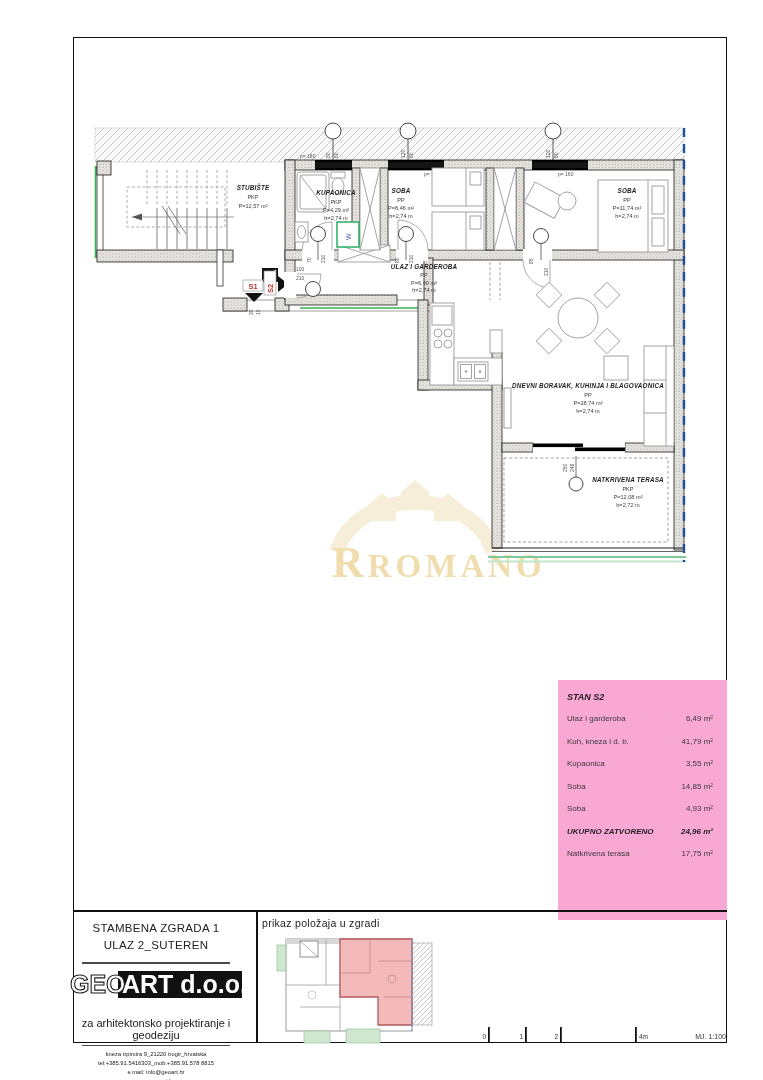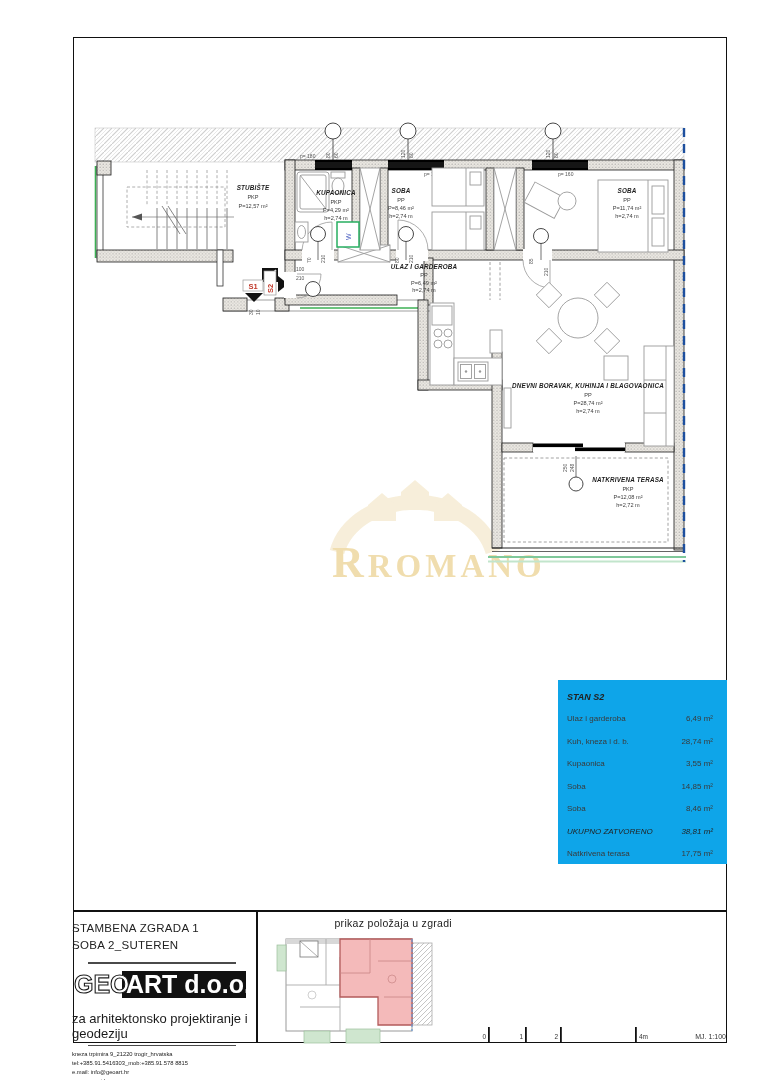--- a/index.html
+++ b/index.html
@@ -17,36 +17,36 @@
   .dimt{font-size:5px;fill:#555}
   .pdimt{font-size:5px;fill:#555}
   .rname{font-size:6.3px;font-weight:bold;font-style:italic;fill:#1d1d1d;text-anchor:middle;letter-spacing:.2px}
   .rsub{font-size:5.6px;fill:#3d3d3d;text-anchor:middle}
   .dash{stroke:#8a8a8a;stroke-width:0.8;fill:none;stroke-dasharray:3,2.2}
   .gline{stroke:#3cb054;stroke-width:1.6}
   .stair{stroke:#666;stroke-width:0.8}
   .staird{stroke:#9a9a9a;stroke-width:0.8;stroke-dasharray:3,2.2}
 
   
-  .area-table{position:absolute;left:558px;top:680px;width:169px;height:184px;background:#0ea5e9;padding:12px 14px 0 9px;color:#333}
+  .area-table{position:absolute;left:558px;top:680px;width:169px;height:240px;background:#f9a8d4;padding:12px 14px 0 9px;color:#333}
   .t-title{font-weight:bold;font-style:italic;font-size:9px;color:#222;margin-bottom:12px}
   .t-row{display:flex;justify-content:space-between;font-size:8px;margin-bottom:13.5px;color:#3a3a3a}
-  .t-row.total{font-weight:normal;font-style:italic;color:#222}
+  .t-row.total{font-weight:bold;font-style:italic;color:#222}
 
   
   .strip-top{position:absolute;left:73px;top:910px;width:654px;height:1.5px;background:#111}
   .strip-divider{position:absolute;left:256px;top:911px;width:1.5px;height:131px;background:#111}
-  .title-block{position:absolute;left:72px;top:911px;width:180px;height:131px;text-align:left}
+  .title-block{position:absolute;left:66px;top:911px;width:180px;height:131px;text-align:center}
   .tb-project{margin-top:9px;font-size:11.5px;line-height:1.5;color:#222;letter-spacing:.3px}
   .tb-rule{height:2px;background:#4a4a4a;margin:7px 16px 5px 16px}
   .tb-rule2{height:1.5px;background:#4a4a4a;margin:4px 16px 4px 16px}
-  .tb-tagline{font-size:13px;color:#1a1a1a;margin-top:7px}
+  .tb-tagline{font-size:11px;color:#1a1a1a;margin-top:13px}
   .tb-contact{font-size:5.8px;line-height:1.55;color:#222;margin-top:2px}
   .minimap{position:absolute;left:262px;top:911px;width:190px;height:131px}
-  .mm-title{font-size:10.5px;color:#222;text-align:right;margin-top:6px;letter-spacing:.3px}
+  .mm-title{font-size:10.5px;color:#222;text-align:left;margin-top:6px;letter-spacing:.3px}
   #mini-svg{display:block;margin:4px auto 0 auto}
   #scale-svg{position:absolute;left:455px;top:1024px}
   .tick{fill:#111}
   .tickt{font-size:6.5px;fill:#333}
   .mjt{font-size:7px;fill:#333}
 </style>
 </head>
 <body>
 
 <div class="page-border"></div>
@@ -394,51 +394,51 @@
 </svg>
 
 <div class="area-table">
   <div class="t-title">STAN S2</div>
   <div class="t-row">
     <span>Ulaz i garderoba</span>
     <span>6,49 m²</span>
   </div>
   <div class="t-row">
     <span>Kuh, kneza i d. b.</span>
-    <span>28,74 m²</span>
+    <span>41,79 m²</span>
   </div>
   <div class="t-row">
     <span>Kupaonica</span>
     <span>3,55 m²</span>
   </div>
   <div class="t-row">
     <span>Soba</span>
     <span>14,85 m²</span>
   </div>
   <div class="t-row">
     <span>Soba</span>
-    <span>8,46 m²</span>
+    <span>4,93 m²</span>
   </div>
   <div class="t-row total">
     <span>UKUPNO ZATVORENO</span>
-    <span>38,81 m²</span>
+    <span>24,96 m²</span>
   </div>
   <div class="t-row">
     <span>Natkrivena terasa</span>
     <span>17,75 m²</span>
   </div>
 </div>
 
 <div class="strip-top"></div>
 <div class="strip-divider"></div>
 
 <div class="title-block">
   <div class="tb-project">
     <div>STAMBENA ZGRADA 1</div>
-    <div>SOBA 2_SUTEREN</div>
+    <div>ULAZ 2_SUTEREN</div>
   </div>
   <div class="tb-rule"></div>
   <svg width="176" height="31">
     <rect x="50" y="2" width="124" height="27" fill="#111"></rect>
     <text x="2" y="24" font-size="25" font-weight="bold" font-family="Liberation Sans, sans-serif" fill="#fff" stroke="#1a1a1a" stroke-width="1.1">GEO</text>
     <text x="54" y="24" font-size="25" font-weight="bold" font-family="Liberation Sans, sans-serif" fill="#fff">ART d.o.o.</text>
   </svg>
   <div class="tb-tagline">za arhitektonsko projektiranje i geodeziju</div>
   <div class="tb-rule2"></div>
   <div class="tb-contact">

